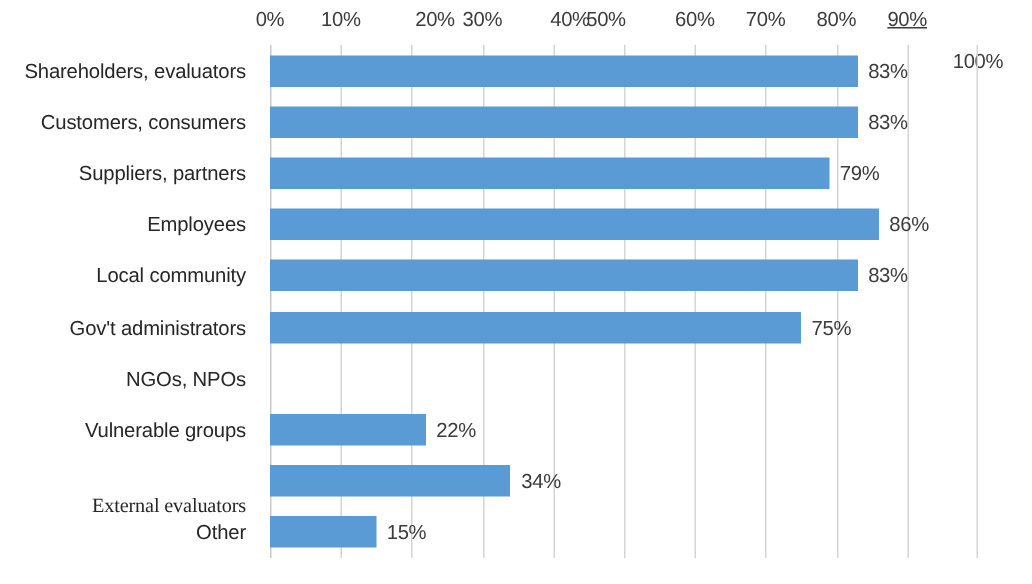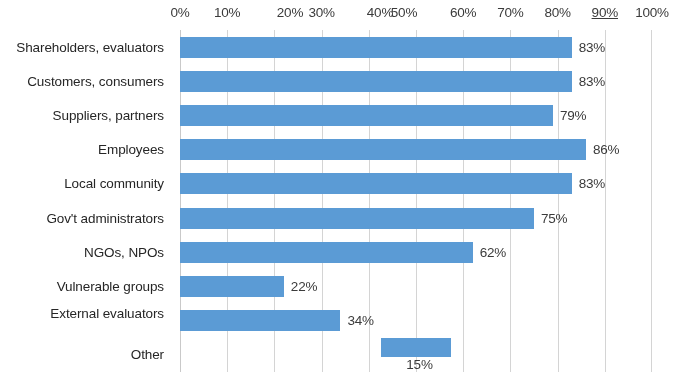--- a/index.html
+++ b/index.html
@@ -122,33 +122,33 @@
       <div class="x-tick-label" style="left: 180px;">0%</div>
       <div class="x-tick-label" style="left: 227.2px;">10%</div>
       <div class="x-tick-label" style="left: 290px;">20%</div>
       <div class="x-tick-label" style="left: 321.6px;">30%</div>
       <div class="x-tick-label" style="left: 380px;">40%</div>
       <div class="x-tick-label" style="left: 404px; text-align: right;">50%</div>
       <div class="x-tick-label" style="left: 463.2px;">60%</div>
       <div class="x-tick-label" style="left: 510.4px; text-align: right;">70%</div>
       <div class="x-tick-label" style="left: 557.6px;">80%</div>
       <div class="x-tick-label" style="left: 604.8px; text-decoration: underline;">90%</div>
-      <div class="x-tick-label" style="left: 652px;">100%</div>
+      <div class="x-tick-label" style="left: 652px; margin-top: 28px;">100%</div>
     </div>
 
   <div id="y-axis-labels">
       <div class="y-cat-label" style="top: 0px; height: 34.2px;">Shareholders, evaluators</div>
       <div class="y-cat-label" style="top: 34.2px; height: 34.2px;">Customers, consumers</div>
       <div class="y-cat-label" style="top: 68.4px; height: 34.2px;">Suppliers, partners</div>
       <div class="y-cat-label" style="top: 102.6px; height: 34.2px;">Employees</div>
       <div class="y-cat-label" style="top: 136.8px; height: 34.2px; padding-left: 20px;">Local community</div>
       <div class="y-cat-label" style="top: 171px; height: 34.2px;">Gov't administrators</div>
       <div class="y-cat-label" style="top: 205.2px; height: 34.2px;">NGOs, NPOs</div>
       <div class="y-cat-label" style="top: 239.4px; height: 34.2px;">Vulnerable groups</div>
-      <div class="y-cat-label" style="top: 266px; height: 34.2px;">External evaluators</div>
+      <div class="y-cat-label" style="top: 290px; height: 34.2px; font-family: Liberation Serif, serif;">External evaluators</div>
       <div class="y-cat-label" style="top: 307.8px; height: 34.2px;">Other</div>
     </div>
 
   <div id="plot-area">
     <div id="gridlines">
         <div class="gridline axis-zero" style="left: 0px;"></div>
         <div class="gridline" style="left: 47.2px;"></div>
         <div class="gridline" style="left: 94.4px;"></div>
         <div class="gridline" style="left: 141.6px;"></div>
         <div class="gridline" style="left: 188.8px;"></div>
@@ -177,32 +177,28 @@
           <div class="bar-value">86%</div>
         </div>
         <div class="bar-row" style="top: 136.8px; height: 34.2px;">
           <div class="bar" style="width: 391.76px; background: rgb(91, 155, 213);"></div>
           <div class="bar-value">83%</div>
         </div>
         <div class="bar-row" style="top: 171px; height: 34.2px;">
           <div class="bar" style="width: 354px; background: rgb(91, 155, 213);"></div>
           <div class="bar-value">75%</div>
         </div>
-        <div class="bar-row" style="top: 205.2px; height: 34.2px;">
-          <div class="bar" style="width: 292.64px; background: rgb(91, 155, 213);"></div>
-          <div class="bar-value">62%</div>
-        </div>
         <div class="bar-row" style="top: 239.4px; height: 34.2px;">
           <div class="bar" style="width: 103.84px; background: rgb(91, 155, 213);"></div>
           <div class="bar-value">22%</div>
         </div>
         <div class="bar-row" style="top: 273.6px; height: 34.2px;">
           <div class="bar" style="width: 160.48px; background: rgb(91, 155, 213);"></div>
           <div class="bar-value">34%</div>
         </div>
-        <div class="bar-row" style="top: 307.8px; height: 34.2px; flex-direction: column;">
+        <div class="bar-row" style="top: 307.8px; height: 34.2px;">
           <div class="bar" style="width: 70.8px; background: rgb(91, 155, 213);"></div>
           <div class="bar-value">15%</div>
         </div>
       </div>
   </div>
 
 </div>
 
 </body></html>

